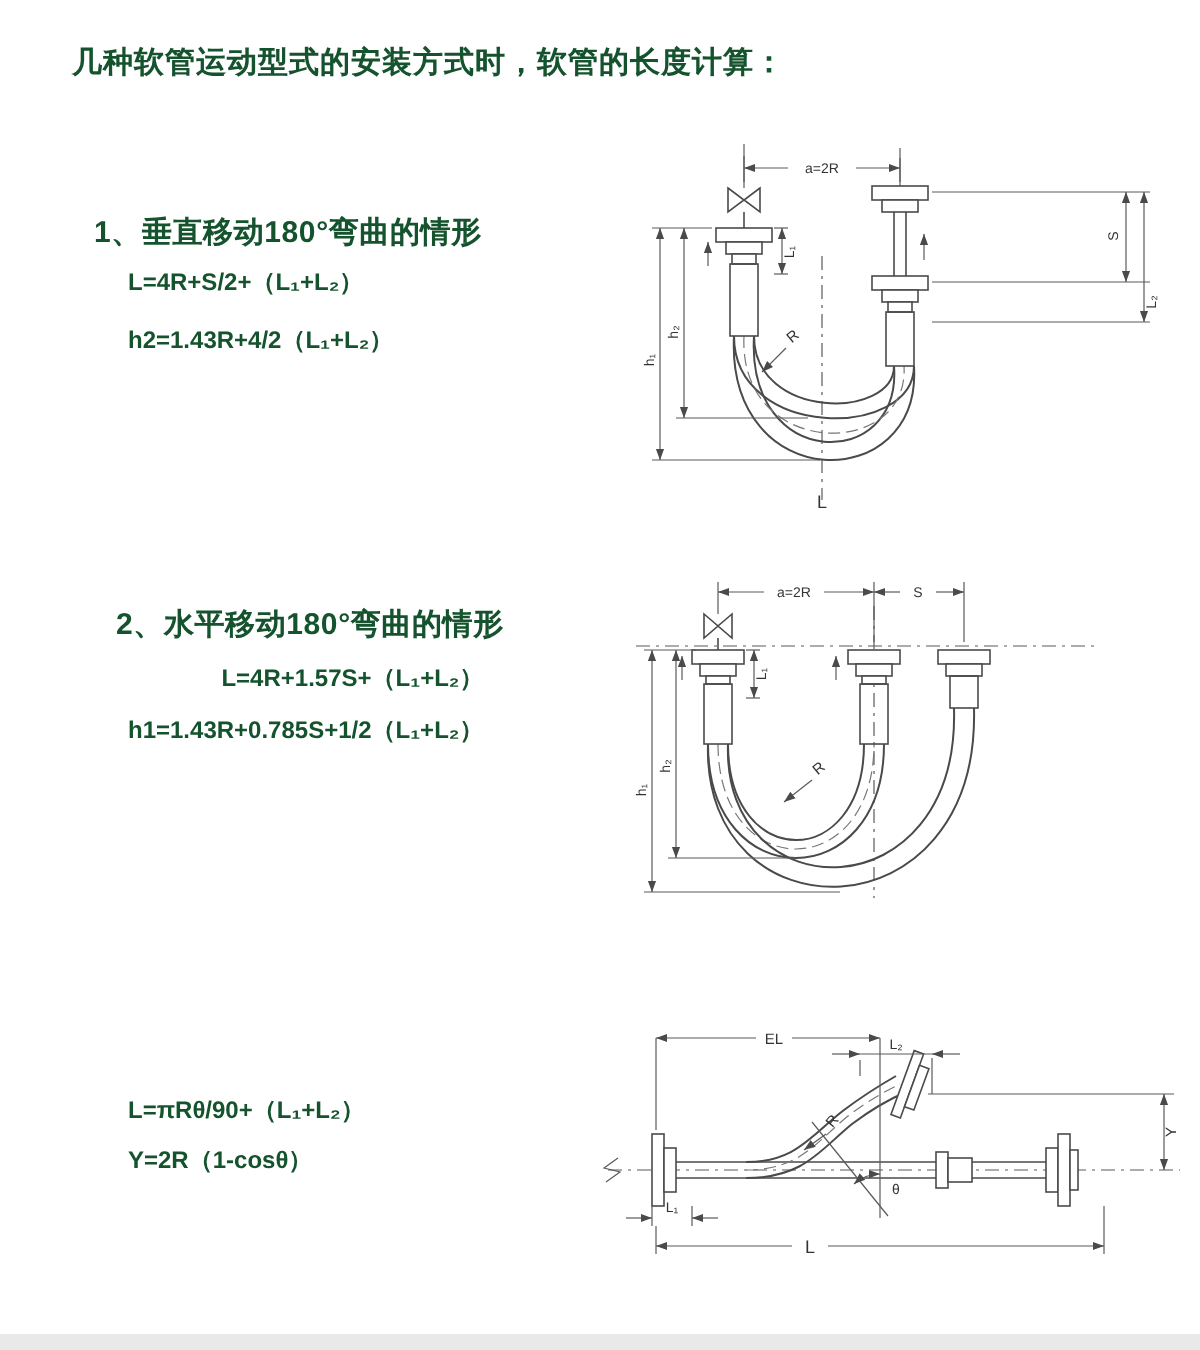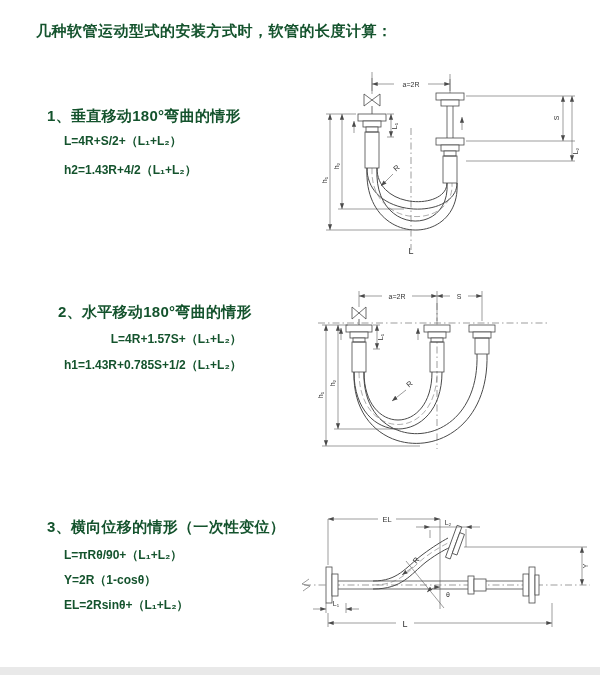--- a/index.html
+++ b/index.html
@@ -42,25 +42,23 @@
     <div>L=4R+S/2+（L₁+L₂）</div>
     <div>h2=1.43R+4/2（L₁+L₂）</div>
   </div>
 
   <div class="sec-head" style="left:47px; top:303px;margin-left:11px;">2、水平移动180°弯曲的情形</div>
   <div class="formulas f2" style="left:64px; top:326px;text-align:right;">
     <div>L=4R+1.57S+（L₁+L₂）</div>
     <div>h1=1.43R+0.785S+1/2（L₁+L₂）</div>
   </div>
 
-  <div class="sec-head" style="left:47px; top:518px;">3、横向位移的情形（一次性变位）</div>
   <div class="formulas f3" style="left:64px; top:543px;">
     <div>L=πRθ/90+（L₁+L₂）</div>
     <div>Y=2R（1-cosθ）</div>
-    <div>EL=2Rsinθ+（L₁+L₂）</div>
   </div>
 
   <div class="diag" style="left:310px; top:70px;">
     <svg width="280" height="190" viewBox="0 0 280 190">
       <defs>
         <marker id="arA" viewBox="0 0 8 8" refX="7" refY="4" markerWidth="6.5" markerHeight="6.5" orient="auto-start-reverse" markerUnits="userSpaceOnUse">
           <path d="M0,1.4 L7,4 L0,6.6 z" fill="#4a4a4a"></path>
         </marker>
         <pattern id="htA" width="3.5" height="3.5" patternUnits="userSpaceOnUse">
           <path d="M0,3.5 L3.5,0 M0,0 L3.5,3.5" stroke="#8a8a8a" stroke-width="0.6"></path>

